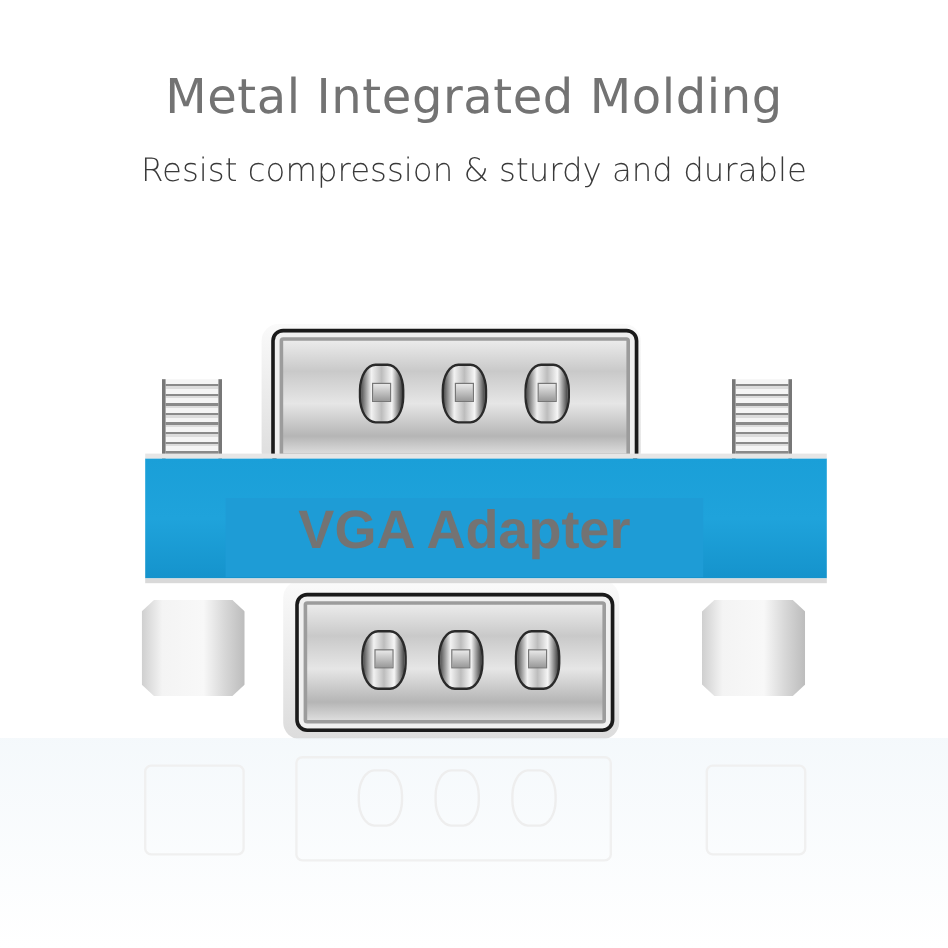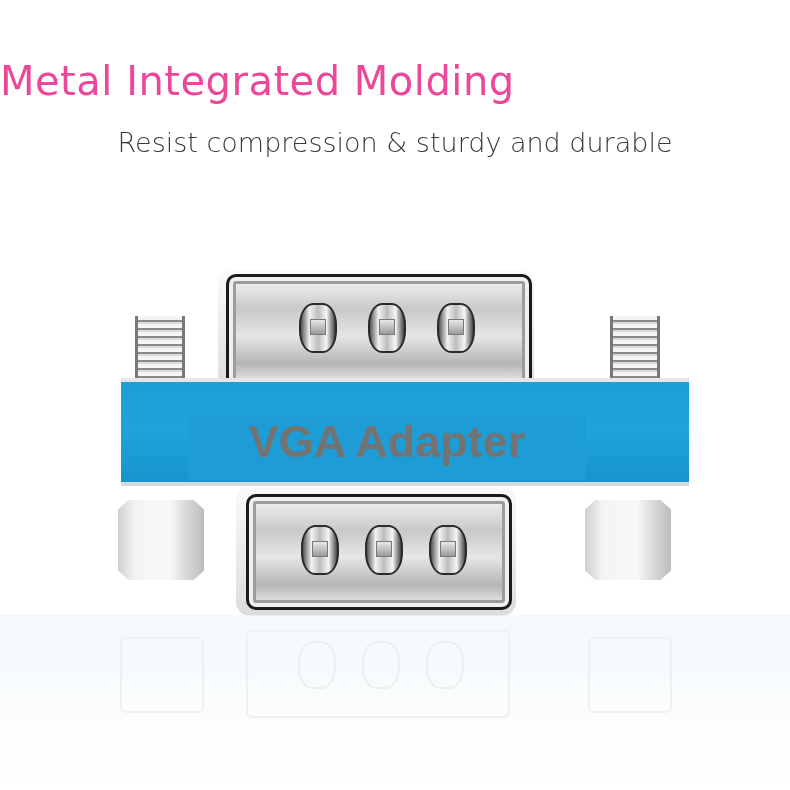--- a/index.html
+++ b/index.html
@@ -1,17 +1,17 @@
 <!DOCTYPE html>
 <html><head>
 <meta charset="utf-8">
 <style>
   html, body { margin:0; padding:0; }
   body { width:790px; height:790px; background:#ffffff; position:relative; overflow:hidden; font-family:"DejaVu Sans", sans-serif; }
-  .title { position:absolute; left:0; width:790px; top:58px; text-align:left; font-size:40px; font-weight:500; color:#ec4899; letter-spacing:0.5px; }
+  .title { position:absolute; left:0; width:790px; top:58px; text-align:center; font-size:40px; font-weight:500; color:#737373; letter-spacing:0.5px; }
   .subtitle { position:absolute; left:0; width:790px; top:127px; text-align:center; font-size:27px; color:#3a3a3a; font-weight:300; }
   .metal { background:linear-gradient(180deg,#f4f4f4 0%,#c9c9c9 30%,#e6e6e6 55%,#b5b5b5 80%,#efefef 100%); }
   .shell { position:absolute; border-radius:10px; border:3px solid #1a1a1a; box-shadow: inset 0 0 0 4px #f0f0f0, inset 0 0 0 7px #9c9c9c; }
   .shell-outer { position:absolute; border-radius:14px; background:linear-gradient(180deg,#fafafa,#dcdcdc); }
   .pin { position:absolute; width:34px; height:46px; border-radius:14px/22px; border:2px solid #2a2a2a; background:linear-gradient(90deg,#555 0%,#f2f2f2 25%,#bdbdbd 50%,#f6f6f6 75%,#444 100%); }
   .pin::after { content:""; position:absolute; left:9px; right:9px; top:14px; height:14px; background:linear-gradient(180deg,#e8e8e8,#9a9a9a); border:1px solid #777; }
   .screw { position:absolute; width:44px; height:68px; background:repeating-linear-gradient(180deg,#f5f5f5 0 4px,#8a8a8a 4px 6px,#dcdcdc 6px 8px); border-left:3px solid #777; border-right:3px solid #777; }
   .nut { position:absolute; width:86px; height:80px; background:linear-gradient(90deg,#cfcfcf 0%,#f4f4f4 20%,#f8f8f8 60%,#d8d8d8 80%,#bcbcbc 100%); clip-path:polygon(12% 0,88% 0,100% 12%,100% 88%,88% 100%,12% 100%,0 88%,0 12%); }
   .band { position:absolute; left:121px; top:378px; width:568px; height:108px; background:linear-gradient(180deg,#1a9fd8 0%,#1fa3db 50%,#1593cc 100%); border-top:4px solid #e6e6e6; border-bottom:4px solid #d9d9d9; box-sizing:border-box; }
   .band-label-bg { position:absolute; left:188px; top:415px; width:398px; height:66px; background:#1e9cd6; }

